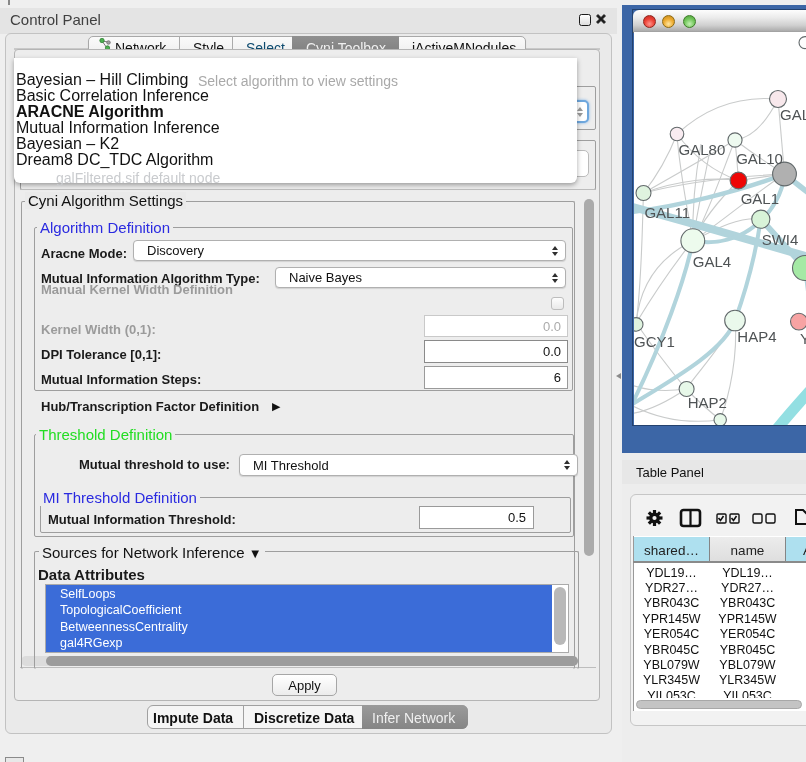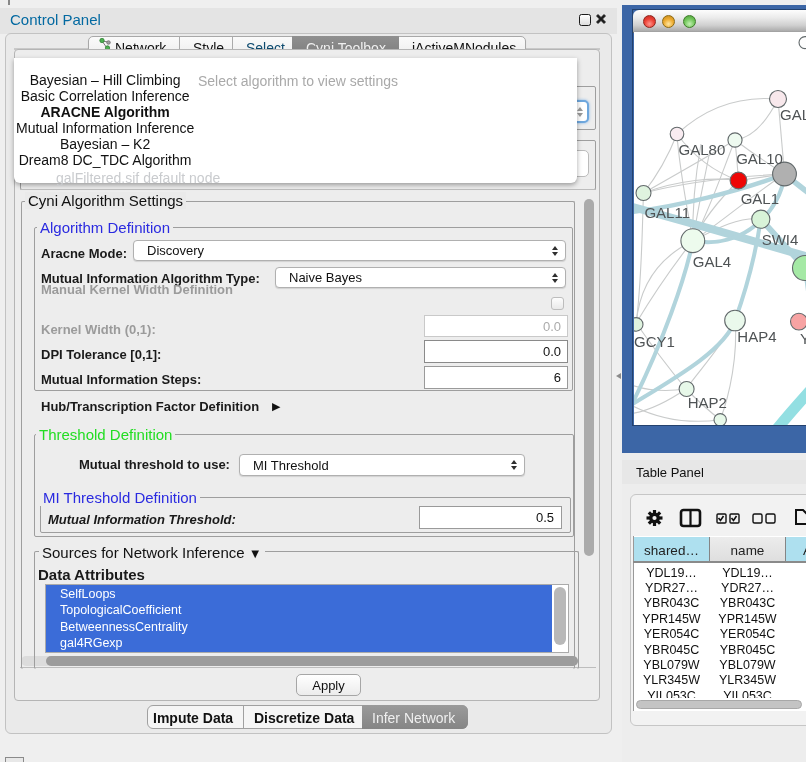--- a/index.html
+++ b/index.html
@@ -16,21 +16,21 @@
 .glabel{position:absolute;background:#ededed;padding:0 3px;font-size:15px;}
 .lbl{position:absolute;font-size:13px;font-weight:bold;color:#1a1a1a;white-space:nowrap;}
 .dis{color:#9b9b9b;}
 </style>
 </head>
 <body>
 
 <div class="abs" style="left:8px;top:0;width:2px;height:5px;background:#888;"></div>
 
 <div class="abs" style="left:0;top:8px;width:617px;height:26px;background:#e4e4e4;"></div>
-<div class="abs" style="left:10px;top:11px;font-size:15px;color:#0369a1;">Control Panel</div>
+<div class="abs" style="left:10px;top:11px;font-size:15px;color:#404040;">Control Panel</div>
 <div class="abs" style="left:579px;top:14px;width:10px;height:10px;border:1.6px solid #1a1a1a;border-radius:2.5px;background:linear-gradient(#fff,#ddd);"></div>
 <svg class="abs" style="left:595px;top:13px;" width="12" height="12" viewBox="0 0 12 12">
     <path d="M 1.5,3 L 3,1.5 L 6,4.5 L 9,1.5 L 10.5,3 L 7.5,6 L 10.5,9 L 9,10.5 L 6,7.5 L 3,10.5 L 1.5,9 L 4.5,6 Z" fill="#1a1a1a" stroke="#1a1a1a" stroke-width="0.8" stroke-linejoin="round"></path>
   </svg>
 
 <div class="abs" style="left:5px;top:33px;width:607px;height:701px;background:#eaeaea;border:1px solid #c2c2c2;border-radius:6px;box-sizing:border-box;"></div>
 
 <div class="abs" style="left:14px;top:48px;width:586px;height:2px;background:#c9c9c9;"></div>
 
 <div class="abs" style="left:88px;top:36px;width:438px;height:22px;background:linear-gradient(#fafafa,#ededed);border:1px solid #a8a8a8;border-radius:5px;box-sizing:border-box;box-shadow:0 1px 1px rgba(0,0,0,0.15);"></div>
@@ -56,21 +56,21 @@
 <div class="abs" style="left:50px;top:100px;width:539px;height:23px;background:#fff;border:2px solid #6ea7dd;border-radius:5px;box-sizing:border-box;box-shadow:0 0 3px #7fb2e6;"></div>
 <div class="abs" style="left:577px;top:107px;">
     <div style="width:0;height:0;border-left:3px solid transparent;border-right:3px solid transparent;border-bottom:4px solid #999;margin-bottom:2px;"></div>
     <div style="width:0;height:0;border-left:3px solid transparent;border-right:3px solid transparent;border-top:4px solid #999;"></div>
   </div>
 <div class="gbox" style="left:20px;top:140px;width:574px;height:48px;"></div>
 <div class="abs" style="left:26px;top:150px;width:563px;height:27px;background:#fff;border:1px solid #bbb;border-radius:5px;box-sizing:border-box;"></div>
 
 <div class="abs" style="left:14px;top:58px;width:563px;height:125px;background:#fff;border-radius:0 0 6px 6px;box-shadow:0 2px 5px rgba(0,0,0,0.35);"></div>
 <div class="abs" style="left:198px;top:59px;width:380px;font-size:14px;color:#a9a9a9;margin-top:14px;">Select algorithm to view settings</div>
-<div class="abs" style="left:16px;top:72px;font-size:14px;color:#111;line-height:16px;white-space:pre;text-align:center;">Bayesian – Hill Climbing
+<div class="abs" style="left:16px;top:72px;font-size:16px;color:#111;line-height:16px;white-space:pre;">Bayesian – Hill Climbing
 Basic Correlation Inference
 <b>ARACNE Algorithm</b>
 Mutual Information Inference
 Bayesian – K2
 Dream8 DC_TDC Algorithm</div>
 <div class="abs" style="left:56px;top:170px;font-size:14px;color:#c9cbce;">galFiltered.sif default node</div>
 
 <div class="abs" style="left:584px;top:199px;width:10px;height:357px;background:#ababab;border-radius:5px;"></div>
 
 <div class="abs" style="left:21px;top:656px;width:557px;height:10px;background:#dcdcdc;border-radius:5px;"></div>
@@ -109,44 +109,44 @@
 <div class="fld" style="left:424px;top:340px;width:144px;height:23px;border:1.5px solid #8a8a8a;box-sizing:border-box;padding:3px 6px 0 0;">0.0</div>
 <div class="lbl" style="left:41px;top:372px;">Mutual Information Steps:</div>
 <div class="fld" style="left:424px;top:366px;width:144px;height:23px;border:1px solid #9a9a9a;box-sizing:border-box;padding:3px 6px 0 0;">6</div>
 
 <div class="lbl" style="left:41px;top:399px;">Hub/Transcription Factor Definition</div>
 <div class="abs" style="left:272px;top:400px;font-size:11px;color:#111;">▶</div>
 
 <div class="gbox" style="left:34px;top:434px;width:538px;height:101px;"></div>
 <div class="glabel" style="left:36px;top:426px;color:#22dd22;background:#ededed;">Threshold Definition</div>
 <div class="lbl" style="left:79px;top:457px;">Mutual threshold to use:</div>
-<div class="combo" style="left:239px;top:454px;width:286px;height:22px;box-sizing:border-box;">
+<div class="combo" style="left:239px;top:454px;width:339px;height:22px;box-sizing:border-box;">
     <span style="position:absolute;left:13px;top:3px;">MI Threshold</span>
     <span class="ar">
       <i class="u"></i>
       <i class="d"></i>
     </span>
   </div>
 <div class="gbox" style="left:40px;top:497px;width:529px;height:34px;"></div>
 <div class="glabel" style="left:40px;top:489px;color:#2a2ae0;">MI Threshold Definition</div>
-<div class="lbl" style="left:48px;top:512px;font-style:italic;">Mutual Information Threshold:</div>
-<div class="fld" style="left:419px;top:506px;width:143px;height:23px;border:1px solid #9a9a9a;box-sizing:border-box;padding:3px 7px 0 0;">0.5</div>
+<div class="lbl" style="left:48px;top:512px;">Mutual Information Threshold:</div>
+<div class="fld" style="left:419px;top:506px;width:115px;height:23px;border:1px solid #9a9a9a;box-sizing:border-box;padding:3px 7px 0 0;">0.5</div>
 
 <div class="gbox" style="left:34px;top:551px;width:543px;height:117px;border-bottom:none;"></div>
 <div class="glabel" style="left:39px;top:544px;color:#111;background:#ededed;">Sources for Network Inference <span style="font-size:13px;">▼</span></div>
 <div class="lbl" style="left:38px;top:566px;font-size:15px;">Data Attributes</div>
 <div class="abs" style="left:45px;top:584px;width:524px;height:69px;background:#fff;border:1px solid #aaa;box-sizing:border-box;"></div>
 <div class="abs" style="left:46px;top:585px;width:506px;height:67px;background:#3b6cd8;"></div>
 <div class="abs" style="left:60px;top:586px;font-size:12.5px;color:#fff;line-height:16.4px;white-space:pre;">SelfLoops
 TopologicalCoefficient
 BetweennessCentrality
 gal4RGexp</div>
 <div class="abs" style="left:554px;top:587px;width:12px;height:58px;background:#b8b8b8;border-radius:6px;"></div>
 
-<div class="abs" style="left:272px;top:674px;width:65px;height:22px;background:linear-gradient(#ffffff,#ececec);border:1px solid #a6a6a6;border-radius:5px;box-sizing:border-box;text-align:center;font-size:13px;color:#111;padding-top:3px;margin-left:24px;">Apply</div>
+<div class="abs" style="left:272px;top:674px;width:65px;height:22px;background:linear-gradient(#ffffff,#ececec);border:1px solid #a6a6a6;border-radius:5px;box-sizing:border-box;text-align:center;font-size:13px;color:#111;padding-top:3px;">Apply</div>
 
 <div class="abs" style="left:147px;top:705px;width:321px;height:24px;background:#f5f5f5;border:1px solid #a0a0a0;border-radius:6px;box-sizing:border-box;"></div>
 <div class="abs" style="left:243px;top:705px;width:1px;height:24px;background:#a0a0a0;"></div>
 <div class="abs" style="left:362px;top:705px;width:106px;height:24px;background:linear-gradient(#9a9a9a,#858585);border-radius:0 6px 6px 0;"></div>
 <div class="abs" style="left:153px;top:710px;font-size:14px;font-weight:bold;color:#111;">Impute Data</div>
 <div class="abs" style="left:254px;top:710px;font-size:14px;font-weight:bold;color:#111;">Discretize Data</div>
 <div class="abs" style="left:372px;top:710px;font-size:14px;color:#efefef;">Infer Network</div>
 
 <div class="abs" style="left:5px;top:757px;width:19px;height:10px;background:#e8e8e8;border:1.5px solid #8a8a8a;box-sizing:border-box;"></div>
 

